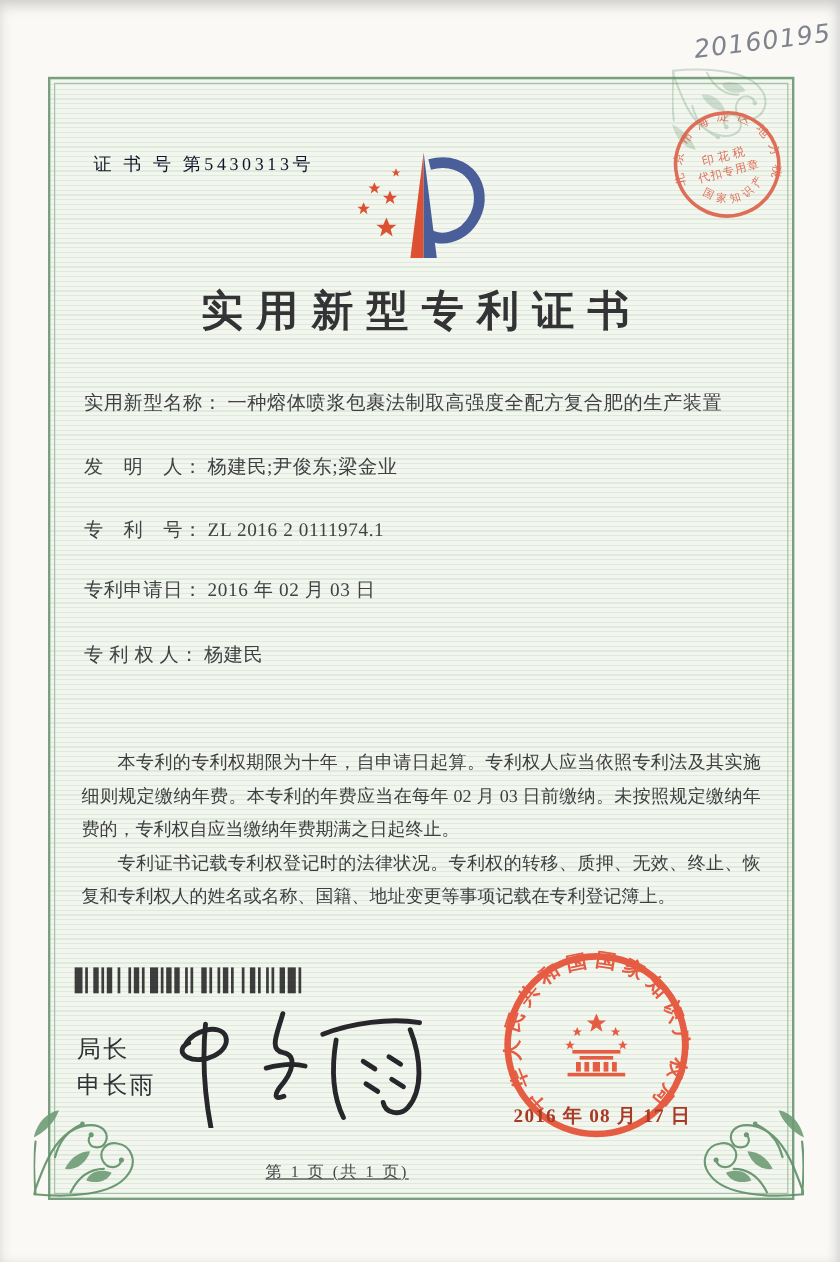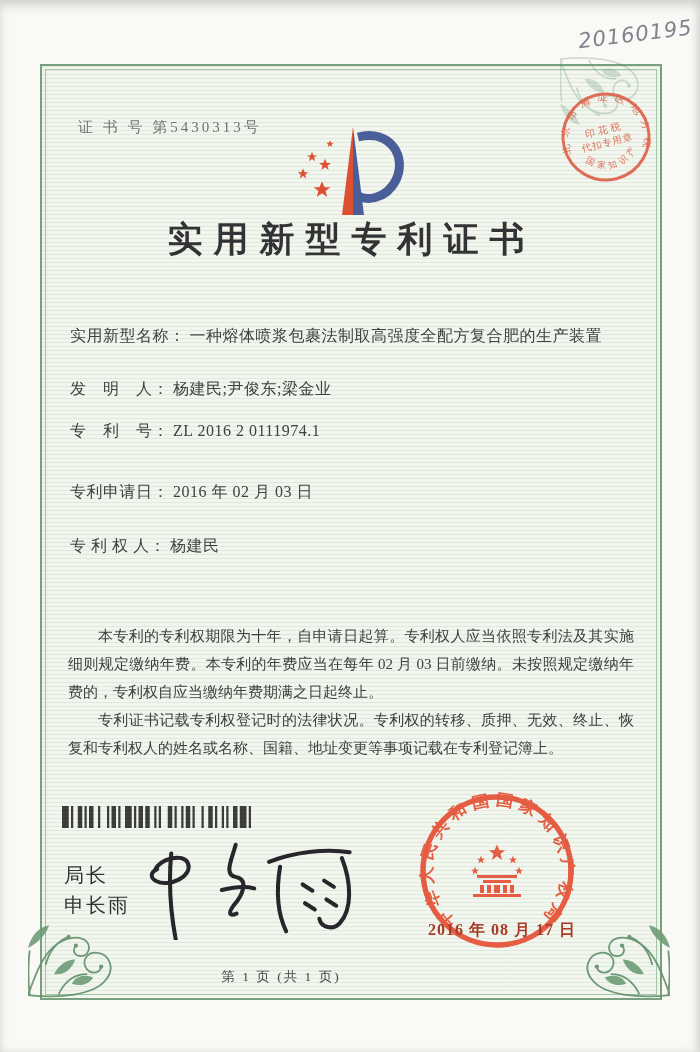--- a/index.html
+++ b/index.html
@@ -21,26 +21,26 @@
     border:2px solid #79a07e;pointer-events:none;
   }
   .frame-inner{position:absolute;inset:3px;border:1px solid #a4c3a6;}
   .ornament{position:absolute;z-index:1;pointer-events:none;}
   .handwritten{
     position:absolute;left:578px;top:22px;width:120px;z-index:2;
     font-family:"DejaVu Sans",sans-serif;font-style:oblique;
     color:#7e838d;font-size:21px;letter-spacing:1px;transform:rotate(-7deg);
   }
   .cert-no{
-    position:absolute;left:78px;top:118px;z-index:2;
-    font-size:15px;letter-spacing:3px;color:#737373;
+    position:absolute;left:78px;top:128px;z-index:2;
+    font-size:15px;letter-spacing:3px;color:#0f172a;
   }
   .logo{position:absolute;left:295px;top:124px;z-index:2;}
   .title{
-    position:absolute;left:0;top:216px;width:692px;z-index:2;margin:0;
+    position:absolute;left:0;top:236px;width:692px;z-index:2;margin:0;
     text-align:center;font-size:35px;font-weight:bold;color:#333335;
     letter-spacing:11px;text-indent:11px;
   }
   .field{
     position:absolute;left:70px;right:70px;z-index:2;
     font-size:16px;color:#414143;letter-spacing:.5px;white-space:nowrap;
   }
   .field .value{margin-left:4px;}
   .body-text{
     position:absolute;left:68px;top:622px;width:566px;z-index:2;
@@ -56,21 +56,21 @@
   .signature{position:absolute;left:138px;top:832px;z-index:3;}
   .seal{position:absolute;left:418px;top:792px;width:158px;height:158px;z-index:3;}
   .seal svg{display:block;}
   .seal-date{
     position:absolute;left:428px;top:920px;z-index:4;
     font-size:16px;font-weight:bold;color:#a83a26;letter-spacing:1px;white-space:nowrap;
   }
   .stamp{position:absolute;left:559px;top:90px;width:94px;height:94px;z-index:3;transform:rotate(-14deg);}
   .footer{
     position:absolute;left:0;top:968px;width:562px;z-index:2;
-    text-align:center;font-size:13.5px;color:#46474a;letter-spacing:2px;
+    text-align:center;font-size:13.5px;color:#46474a;letter-spacing:2px;text-decoration:underline;
   }
   .hidden-defs{position:absolute;width:0;height:0;overflow:hidden;}
 </style>
 </head>
 <body>
 
 <svg class="hidden-defs" aria-hidden="true">
   <defs>
     <polygon id="star5" points="0,-10 2.94,-3.09 9.51,-3.09 4.05,1.18 5.88,8.09 0,3.82 -5.88,8.09 -4.05,1.18 -9.51,-3.09 -2.94,-3.09"></polygon>
     <g id="flourish" stroke="#5f8f68" fill="none" stroke-width="2.2" stroke-linecap="round">
@@ -124,21 +124,21 @@
   </svg>
 
   <h1 class="title">实用新型专利证书</h1>
 
   <div class="field" style="top:326px">
     <span class="label">实用新型名称：</span><span class="value">一种熔体喷浆包裹法制取高强度全配方复合肥的生产装置</span>
   </div>
   <div class="field" style="top:379px">
     <span class="label">发　明　人：</span><span class="value">杨建民;尹俊东;梁金业</span>
   </div>
-  <div class="field" style="top:421px">
+  <div class="field" style="top:432px">
     <span class="label">专　利　号：</span><span class="value">ZL 2016 2 0111974.1</span>
   </div>
   <div class="field" style="top:482px">
     <span class="label">专利申请日：</span><span class="value">2016 年 02 月 03 日</span>
   </div>
   <div class="field" style="top:536px">
     <span class="label">专 利 权 人：</span><span class="value">杨建民</span>
   </div>
 
   <div class="body-text">

